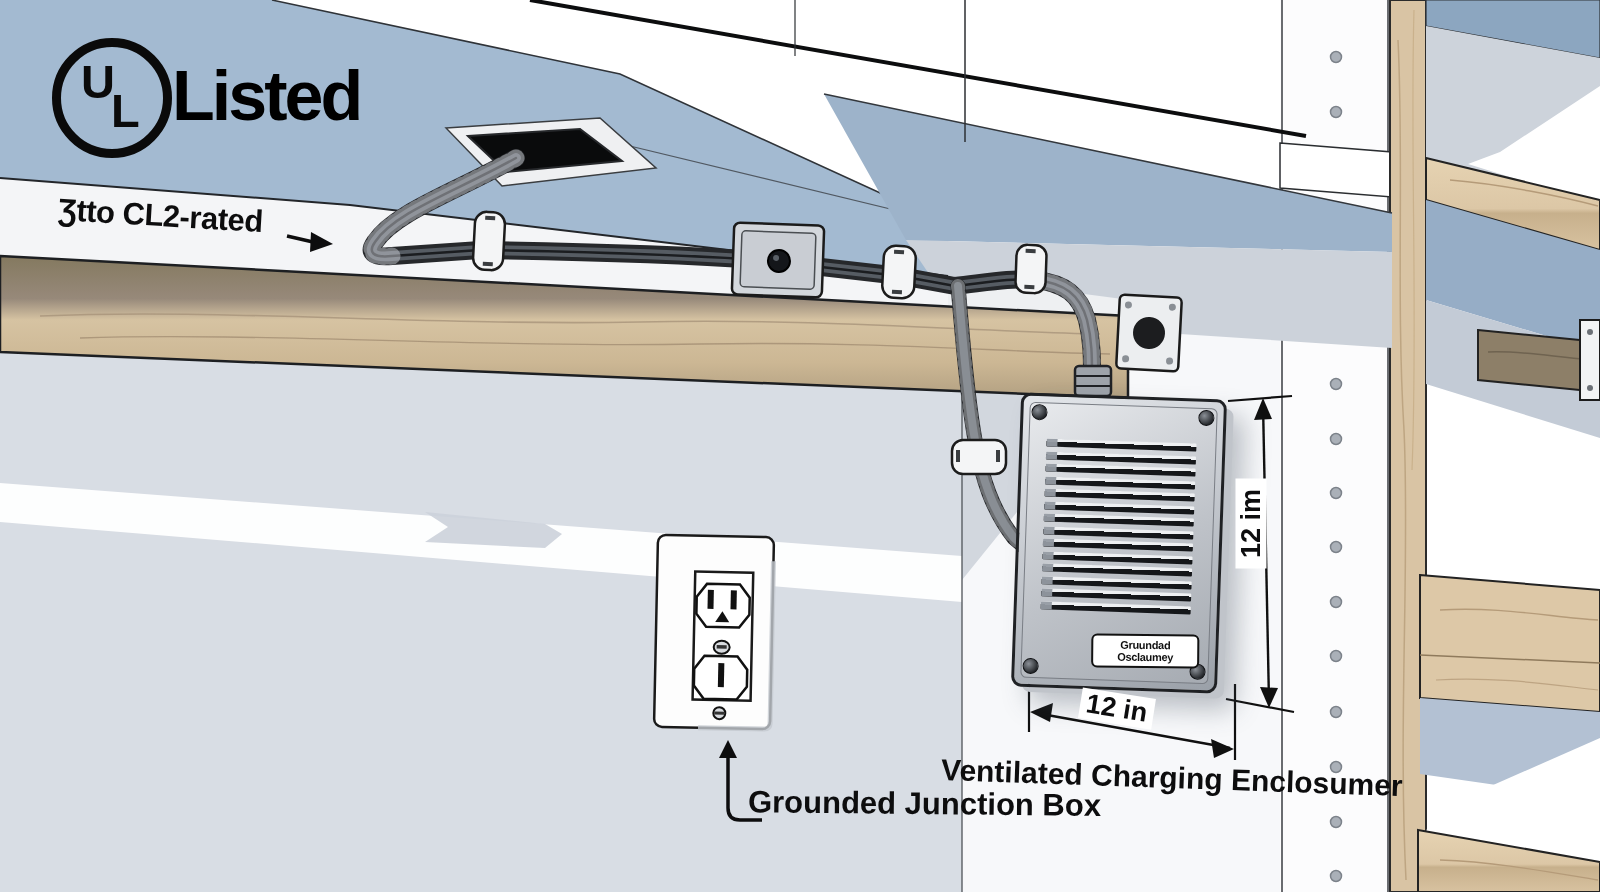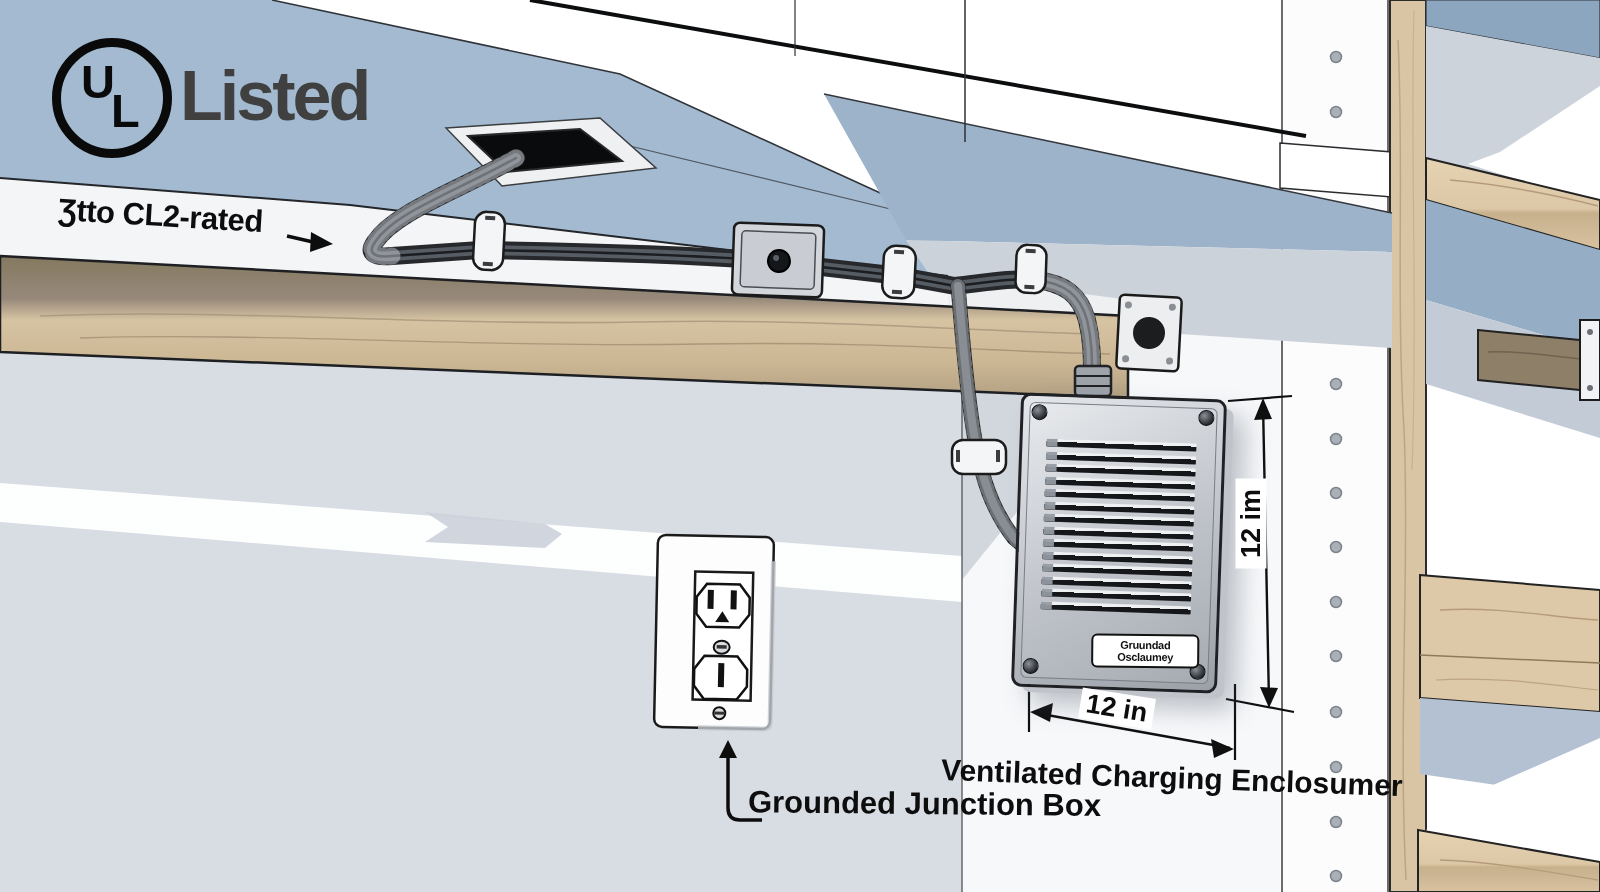--- a/index.html
+++ b/index.html
@@ -7,21 +7,21 @@
          font-family:"Liberation Sans","DejaVu Sans",sans-serif;}
   .abs{position:absolute;}
   #bg{position:absolute;left:0;top:0;z-index:1;}
   .txt{position:absolute;z-index:6;color:#0d0d0e;font-weight:bold;white-space:nowrap;}
   
   #ul-badge{left:52px;top:34px;z-index:6;}
   #ul-circle{position:absolute;left:0;top:4px;width:102px;height:102px;border:9px solid #0a0a0a;border-radius:50%;}
   #ul-circle span{position:absolute;font-weight:bold;color:#0a0a0a;font-size:47px;line-height:1;}
   #ul-u{left:20px;top:11px;}
   #ul-l{left:50px;top:40px;}
-  #ul-wordmark{position:absolute;left:128px;top:22px;font-size:70px;font-weight:bold;letter-spacing:-3px;color:#404040;}
+  #ul-wordmark{position:absolute;left:120px;top:22px;font-size:70px;font-weight:bold;letter-spacing:-3px;color:#000000;}
   
   #cable-rating{left:58px;top:198px;font-size:31px;transform:rotate(3.4deg);letter-spacing:-0.5px;}
   #junction-label{left:748px;top:786px;font-size:31px;transform:rotate(0.6deg);}
   #enclosure-caption{left:941px;top:761px;font-size:30px;transform:rotate(2deg);}
   #dim-width{left:1080px;top:693px;font-size:27px;transform:rotate(9deg);background:#ffffff;padding:0 6px;}
   #dim-height{left:1206px;top:508px;width:86px;text-align:center;font-size:27px;transform:rotate(-90deg);background:#ffffff;padding:0 2px;}
   
   #enclosure{left:1016px;top:396px;width:200px;height:288px;z-index:4;transform:rotate(2deg);
     border:3px solid #1f2124;border-radius:10px;
     background:linear-gradient(155deg,#e3e6ea 0%,#c6cad0 45%,#9aa0a8 100%);

